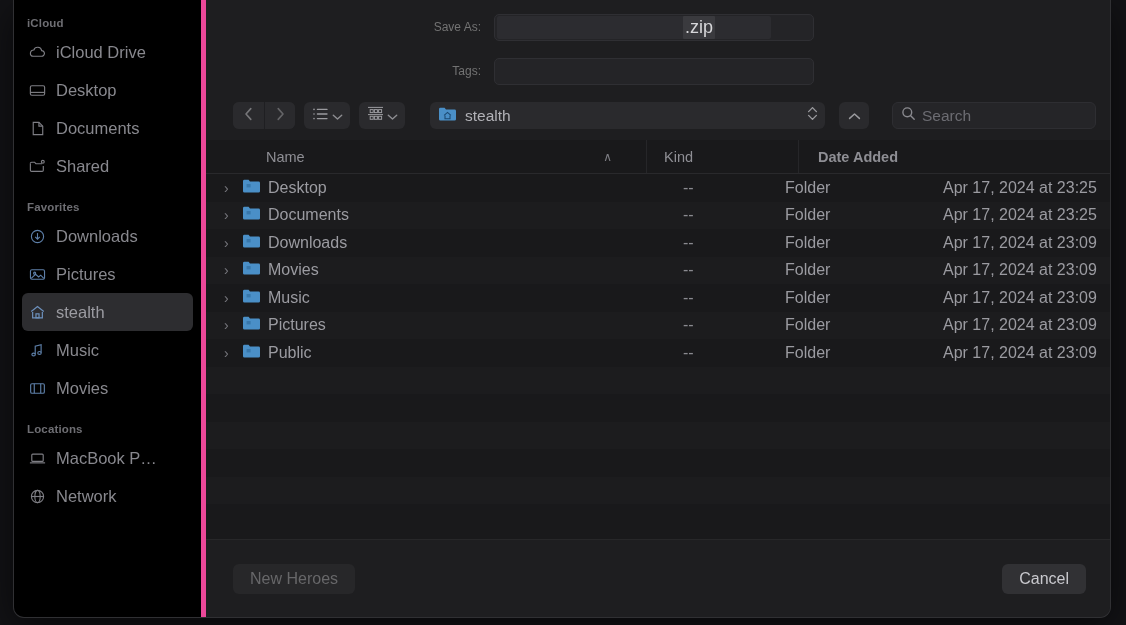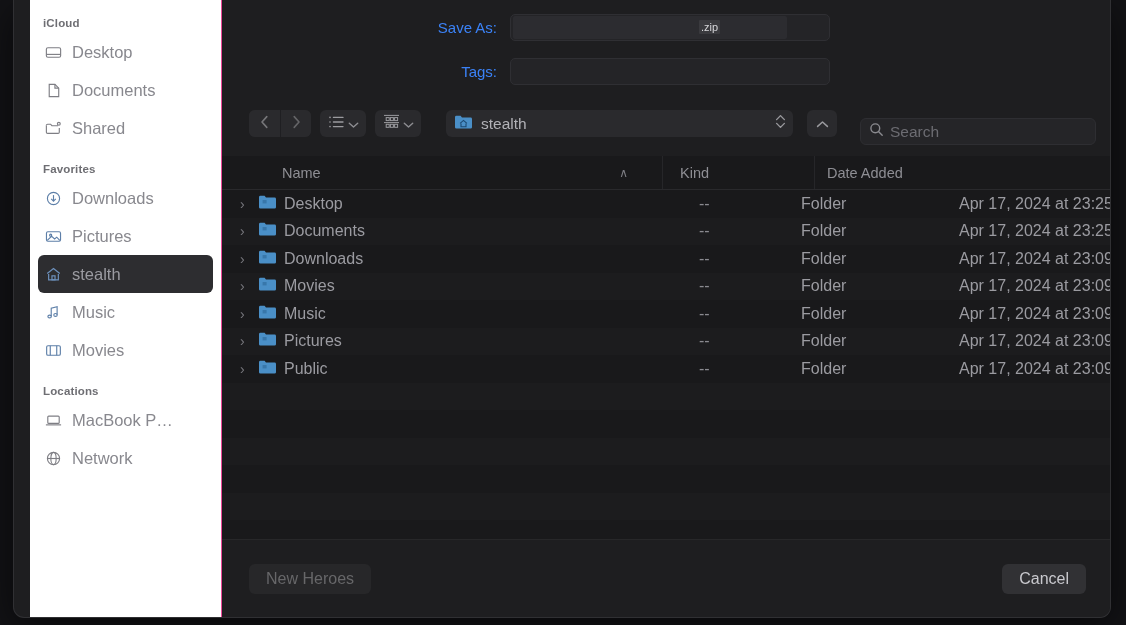--- a/index.html
+++ b/index.html
@@ -32,25 +32,24 @@
     border-top:none;
     border-radius:0 0 11px 11px;
     overflow:hidden;
     display:flex;
     box-shadow:0 10px 40px rgba(0,0,0,.6);
   }
 
   
   .sidebar {
     width:192px; flex:0 0 192px; height:100%;
-    background:#ffffff;
-    border-right:1px solid #ec4899;
+    background:#000000;
+    border-right:5px solid #ec4899;
     padding:10px 0 0 0;
     overflow:hidden;
-    margin-left:16px;
   }
   .sb-header {
     font-size:11.5px; font-weight:700; color:#6e6e73;
     padding:7px 0 4px 13px; letter-spacing:.15px;
   }
   .sb-item {
     display:flex; align-items:center; gap:9px;
     height:38px; margin:0 8px; padding:0 6px;
     border-radius:6px;
     font-size:16.5px; color:#88888e; white-space:nowrap;
@@ -60,38 +59,38 @@
   .sb-label { overflow:hidden; text-overflow:ellipsis; }
 
   
   .pane { flex:1; display:flex; flex-direction:column; min-width:0; }
 
   
   .form-area { padding:12px 0 0 0; }
   .form-row { display:flex; align-items:center; height:30px; margin-bottom:14px; }
   .form-label {
     width:288px; text-align:right; padding-right:13px;
-    font-size:15px; color:#3b82f6;
+    font-size:12px; color:#737373;
   }
   .field {
     width:320px; height:27px; border-radius:5px;
     background:#242427; border:1px solid #2f2f33;
     position:relative; overflow:hidden;
   }
   .field .sel-band {
     position:absolute; left:2px; top:1px; width:274px; height:23px;
     background:#2c2c30; border-radius:2px;
   }
   .field .fname {
     position:absolute; left:0; top:0; width:100%; height:100%;
     display:flex; align-items:center;
   }
   .field .fname .ext {
     position:absolute; left:188px;
-    font-size:11px; color:#d6d6d9; background:#3a3a3e;
+    font-size:18px; color:#d6d6d9; background:#3a3a3e;
     padding:1px 2px; border-radius:1px;
   }
 
   
   .toolbar {
     display:flex; align-items:center; gap:9px;
     padding:2px 14px 11px 27px;
   }
   .tb-seg { display:flex; background:#2a2a2d; border-radius:6px; overflow:hidden; }
   .tb-btn {
@@ -110,40 +109,40 @@
   }
   .path-popup .pp-label {
     flex:1; font-size:15.5px; color:#b2b2b7;
     overflow:hidden; text-overflow:ellipsis; white-space:nowrap;
   }
   .up-btn {
     width:30px; height:27px; border-radius:6px; background:#2a2a2d;
     display:flex; align-items:center; justify-content:center; margin-left:5px;
   }
   .search-box {
-    width:236px; height:27px; margin-left:14px;
+    width:204px; height:27px; margin-left:14px;
     background:#252528; border:1px solid #2e2e32; border-radius:6px;
-    display:flex; align-items:center; gap:6px; padding:0 8px;margin-top:16px;
+    display:flex; align-items:center; gap:6px; padding:0 8px;
   }
   .search-box .sb-ph { font-size:15.5px; color:#6c6c72; }
 
   
   .list-wrap { flex:1; background:#19191b; display:flex; flex-direction:column; min-height:0; }
   .col-head {
     display:flex; align-items:flex-end; height:34px;
     border-bottom:1px solid #29292c;
     font-size:14.5px; color:#8e8e94;
   }
   .col-head .ch { position:relative; height:100%; display:flex; align-items:center; }
   .col-head .ch + .ch { border-left:1px solid #262629; }
   .ch-name { flex:0 0 430px; padding-left:60px; }
   .ch-name .sort { position:absolute; right:24px; color:#7d7d83; font-size:12px; }
   .ch-size { flex:0 0 132px; padding-left:23px; }
   .ch-kind { flex:0 0 152px; padding-left:17px;margin-left:10px; }
-  .ch-date { flex:1; padding-left:12px; }
+  .ch-date { flex:1; padding-left:19px;font-weight:bold; }
 
   .rows { flex:1; overflow:hidden; }
   .row { display:flex; align-items:center; height:27.5px; font-size:16px; color:#9b9ba1; }
   .row.odd { background:#19191b; }
   .row.even { background:#1c1c1e; }
   .c-name { flex:0 0 430px; display:flex; align-items:center; gap:7px; padding-left:18px; min-width:0; }
   .c-name .disc { width:11px; color:#77777d; font-size:14px; flex:0 0 11px; }
   .c-size { flex:0 0 132px; padding-left:47px; color:#8a8a90; }
   .c-kind { flex:0 0 152px; padding-left:17px; }
   .c-date { flex:1; padding-left:23px; white-space:nowrap; overflow:hidden; }
@@ -171,20 +170,28 @@
   <div class="title-strip">
     <div class="title-text">Archive Utility — zip — stealth</div>
   </div>
 
   <div class="sheet">
 
     <div class="sidebar">
 
       <div class="sb-header">iCloud</div>
 
+      <div class="sb-item">
+        <span class="sb-ic">
+          <svg viewBox="0 0 20 20" fill="none" stroke="#7e7e84" stroke-width="1.2">
+              <path d="M5.6 14h8.6a3 3 0 0 0 .2-6 4.3 4.3 0 0 0-8.3-.6A3.2 3.2 0 0 0 5.6 14z"></path>
+            </svg>
+        </span>
+        <span class="sb-label">iCloud Drive</span>
+      </div>
 
       <div class="sb-item">
         <span class="sb-ic">
           <svg viewBox="0 0 20 20" fill="none" stroke="#7e7e84" stroke-width="1.2">
               <rect x="2.5" y="5" width="15" height="10" rx="1.6"></rect>
               <line x1="2.5" y1="12" x2="17.5" y2="12"></line>
             </svg>
         </span>
         <span class="sb-label">Desktop</span>
       </div>

